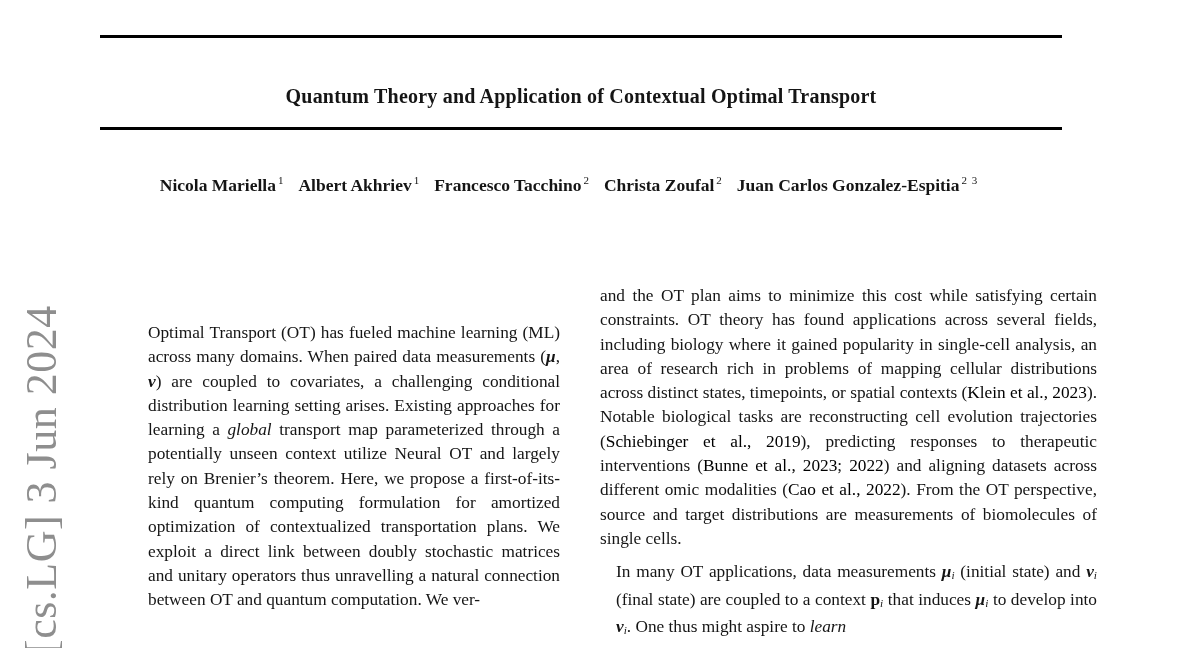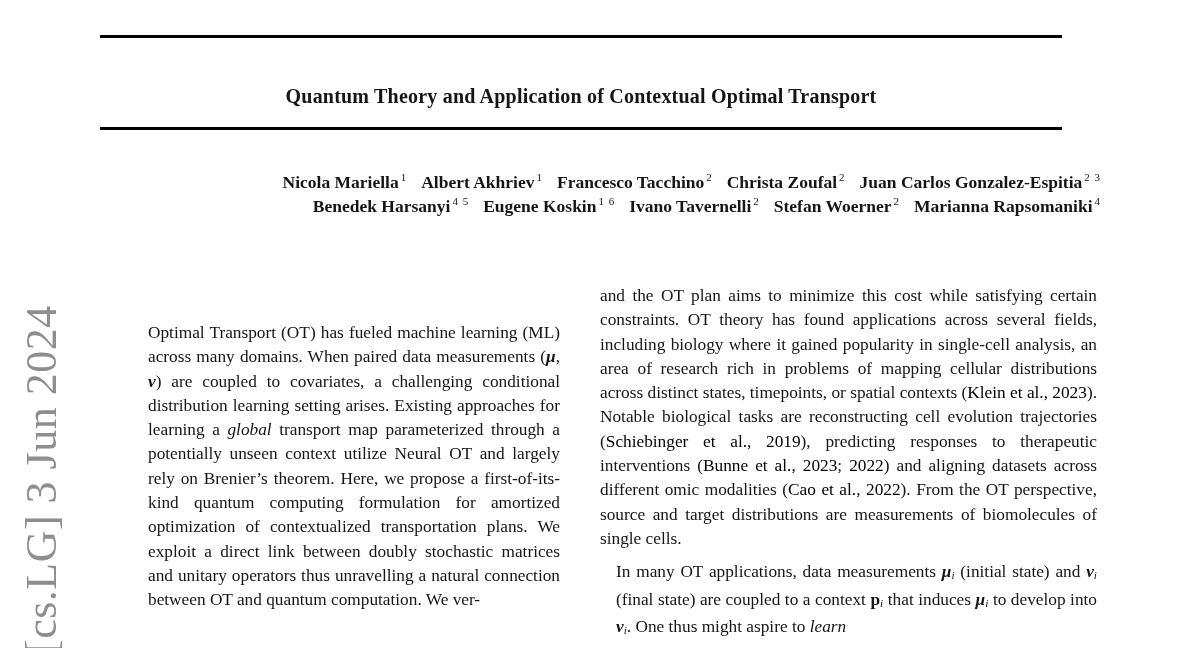--- a/index.html
+++ b/index.html
@@ -30,27 +30,27 @@
     width: 962px;
     text-align: center;
     font-size: 20px;
     font-weight: bold;
     line-height: 34px;
     letter-spacing: 0.2px;
   }
 
   .authors {
     position: absolute;
-    left: 54px;
+    left: 42px;
     top: 168px;
     width: 1054px;
-    text-align: right;
+    text-align: center;
     font-size: 17.5px;
     font-weight: bold;
-    line-height: 19px;
+    line-height: 25px;
   }
   .author { margin: 0 7px; white-space: nowrap; }
   .author sup {
     font-weight: 400;
     font-size: 11px;
     margin-left: 2px;
     letter-spacing: 1px;
   }
 
   .abstract-heading {
@@ -111,21 +111,20 @@
   <div class="arxiv-stamp">[cs.LG]  3 Jun 2024</div>
 
   <div class="rule rule-top"></div>
 
   <h1 class="paper-title">Quantum Theory and Application of Contextual Optimal Transport</h1>
 
   <div class="rule rule-bottom"></div>
 
   <div class="authors">
       <div class="author-line"><span class="author">Nicola Mariella<sup>1</sup></span><span class="author">Albert Akhriev<sup>1</sup></span><span class="author">Francesco Tacchino<sup>2</sup></span><span class="author">Christa Zoufal<sup>2</sup></span><span class="author">Juan Carlos Gonzalez-Espitia<sup>2 3</sup></span></div>
-      <div class="author-line"><span class="author">Benedek Harsanyi<sup>4 5</sup></span><span class="author">Eugene Koskin<sup>1 6</sup></span><span class="author">Ivano Tavernelli<sup>2</sup></span><span class="author">Stefan Woerner<sup>2</sup></span><span class="author">Marianna Rapsomaniki<sup>4</sup></span></div>
     </div>
 
 
   <div class="abstract-body col"><span>Optimal Transport (OT) has fueled machine learning (ML) across many domains. When paired data measurements (</span><span class="seg-bi">μ</span><span>, </span><span class="seg-bi">ν</span><span>) are coupled to covariates, a challenging conditional distribution learning setting arises. Existing approaches for learning a </span><span class="seg-i">global</span><span> transport map parameterized through a potentially unseen context utilize Neural OT and largely rely on Brenier’s theorem. Here, we propose a first-of-its-kind quantum computing formulation for amortized optimization of contextualized transportation plans. We exploit a direct link between doubly stochastic matrices and unitary operators thus unravelling a natural connection between OT and quantum computation. We ver-</span></div>
 
   <div class="right-col col">
     <p class="para"><span>and the OT plan aims to minimize this cost while satisfying certain constraints. OT theory has found applications across several fields, including biology where it gained popularity in single-cell analysis, an area of research rich in problems of mapping cellular distributions across distinct states, timepoints, or spatial contexts (</span><span class="seg-c">Klein et al., 2023</span><span>). Notable biological tasks are reconstructing cell evolution trajectories (</span><span class="seg-c">Schiebinger et al., 2019</span><span>), predicting responses to therapeutic interventions (</span><span class="seg-c">Bunne et al., 2023</span><span>; </span><span class="seg-c">2022</span><span>) and aligning datasets across different omic modalities (</span><span class="seg-c">Cao et al., 2022</span><span>). From the OT perspective, source and target distributions are measurements of biomolecules of single cells.</span></p>
     <p class="para"><span>In many OT applications, data measurements </span><span class="seg-bi">μ</span><span class="seg-sub">i</span><span> (initial state) and </span><span class="seg-bi">ν</span><span class="seg-sub">i</span><span> (final state) are coupled to a context </span><span class="seg-b">p</span><span class="seg-sub">i</span><span> that induces </span><span class="seg-bi">μ</span><span class="seg-sub">i</span><span> to develop into </span><span class="seg-bi">ν</span><span class="seg-sub">i</span><span>. One thus might aspire to </span><span class="seg-i">learn</span></p>
   </div>
 

